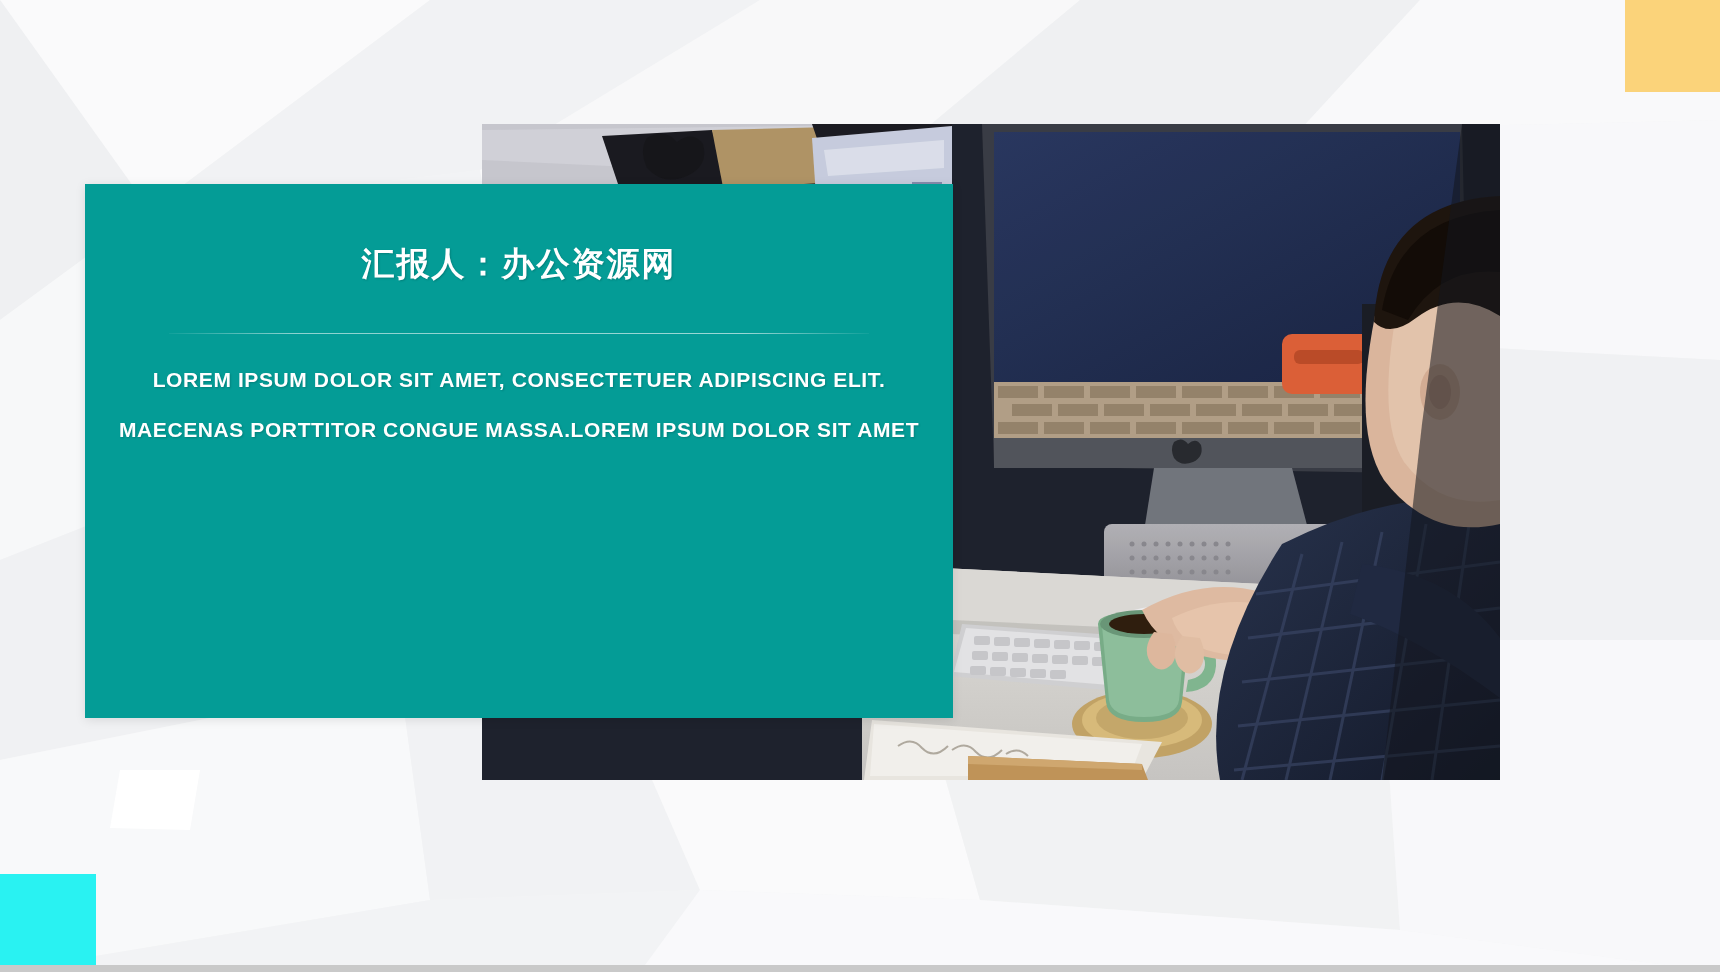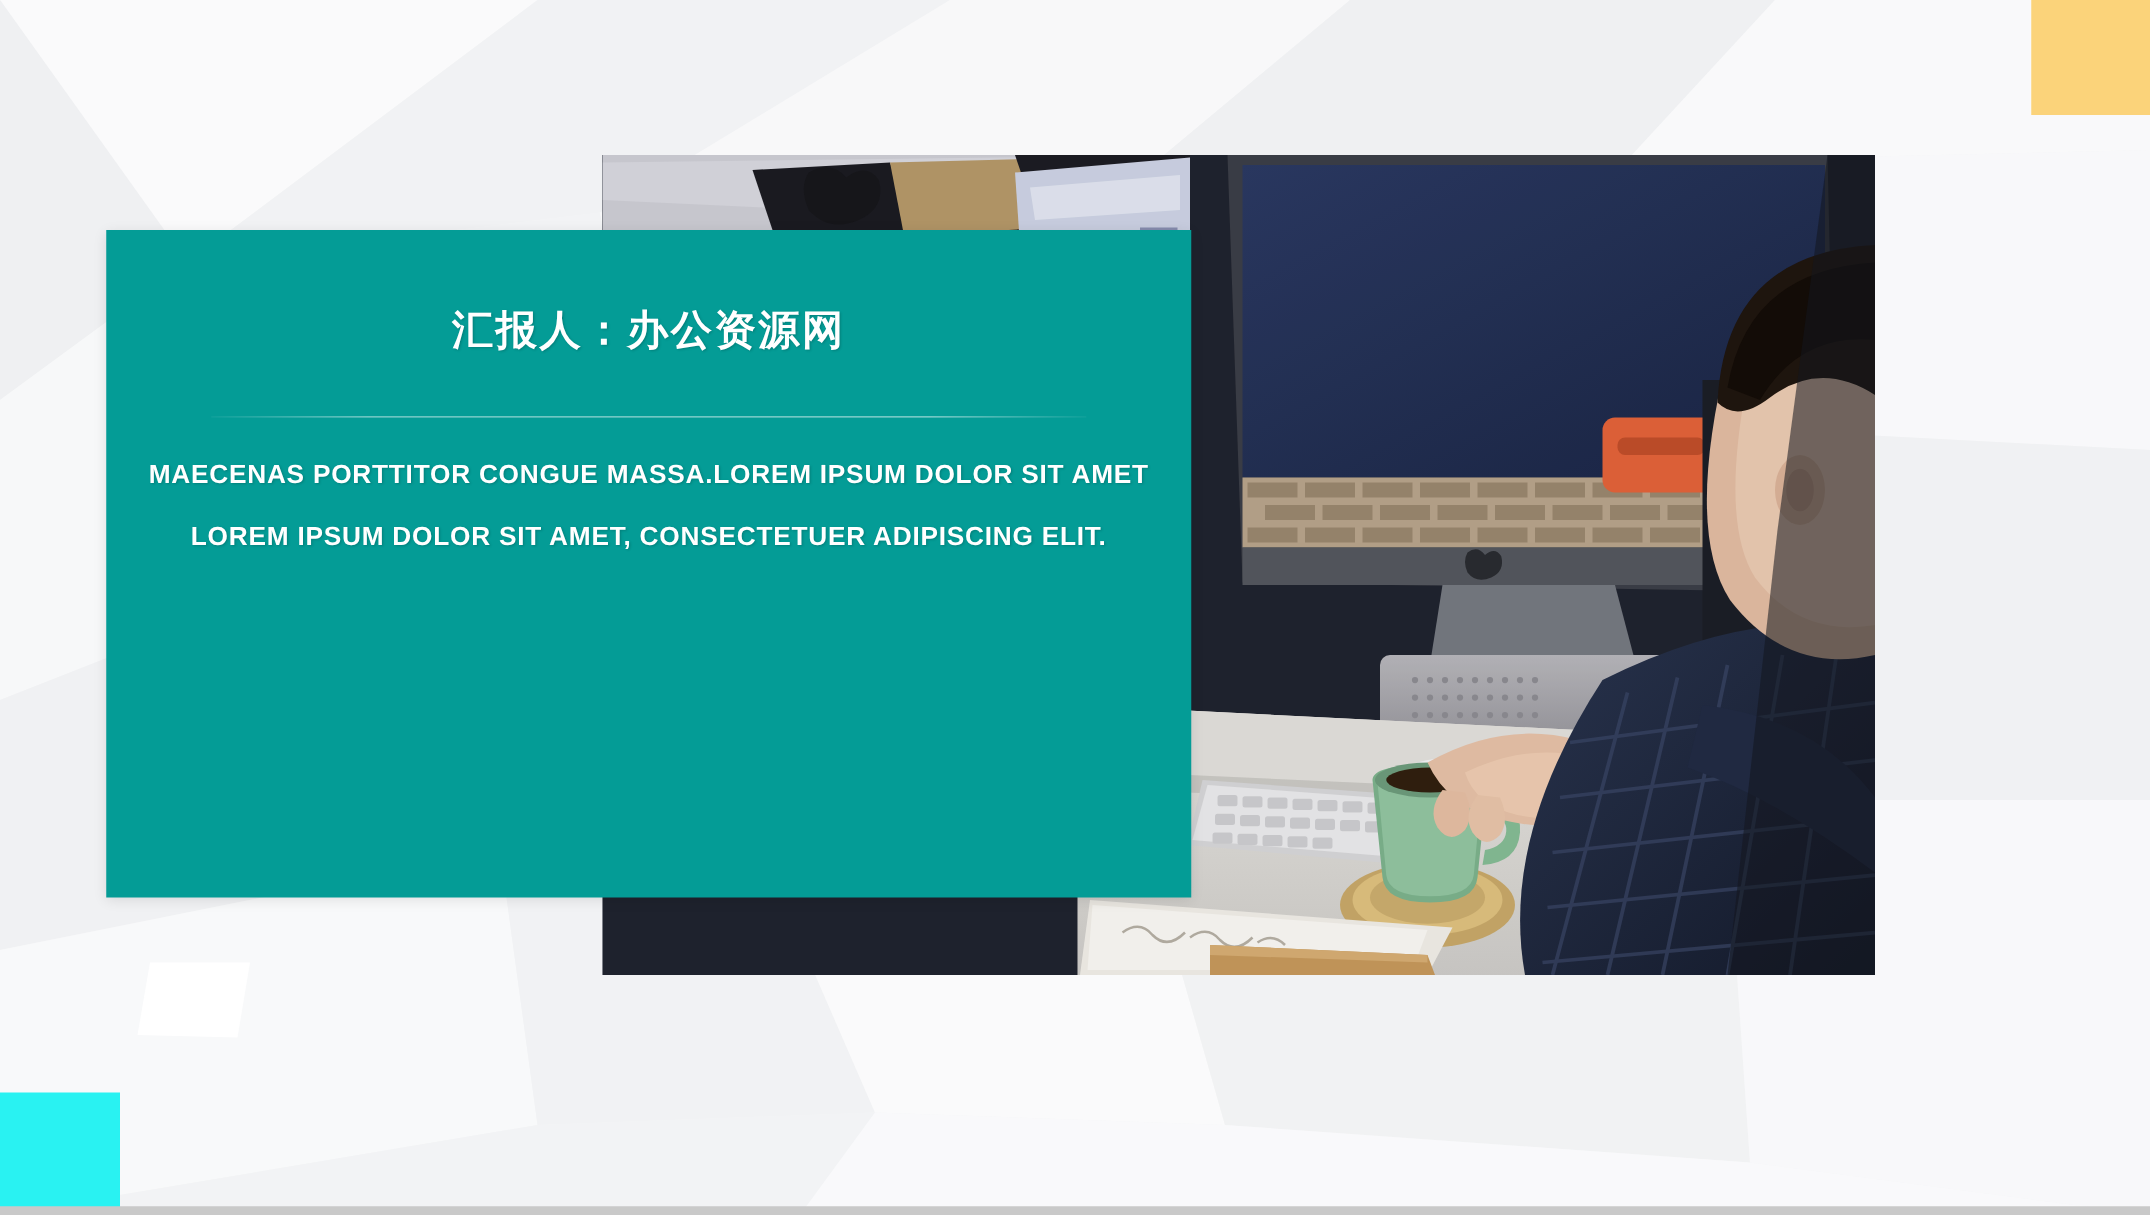--- a/index.html
+++ b/index.html
@@ -403,22 +403,22 @@
   </div>
 
   <div class="panel">
     <div class="panel-inner">
       <div class="presenter">汇报人：办公资源网</div>
 
 
       <div class="divider"></div>
 
       <div class="sub-lines">
+        <div class="sub-line">LOREM IPSUM DOLOR SIT AMET, CONSECTETUER ADIPISCING ELIT.</div>
         <div class="sub-line">MAECENAS PORTTITOR CONGUE MASSA.LOREM IPSUM DOLOR SIT AMET</div>
-        <div class="sub-line">LOREM IPSUM DOLOR SIT AMET, CONSECTETUER ADIPISCING ELIT.</div>
       </div>
     </div>
   </div>
 
   <div class="accent-cyan"></div>
 
   <div class="bottom-strip"></div>
 
 </div>
 

